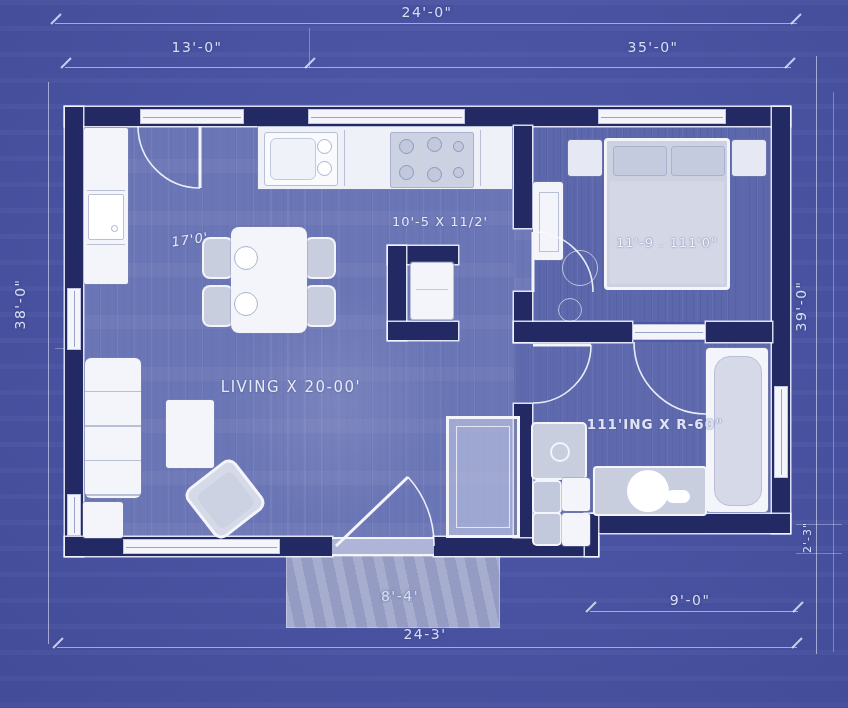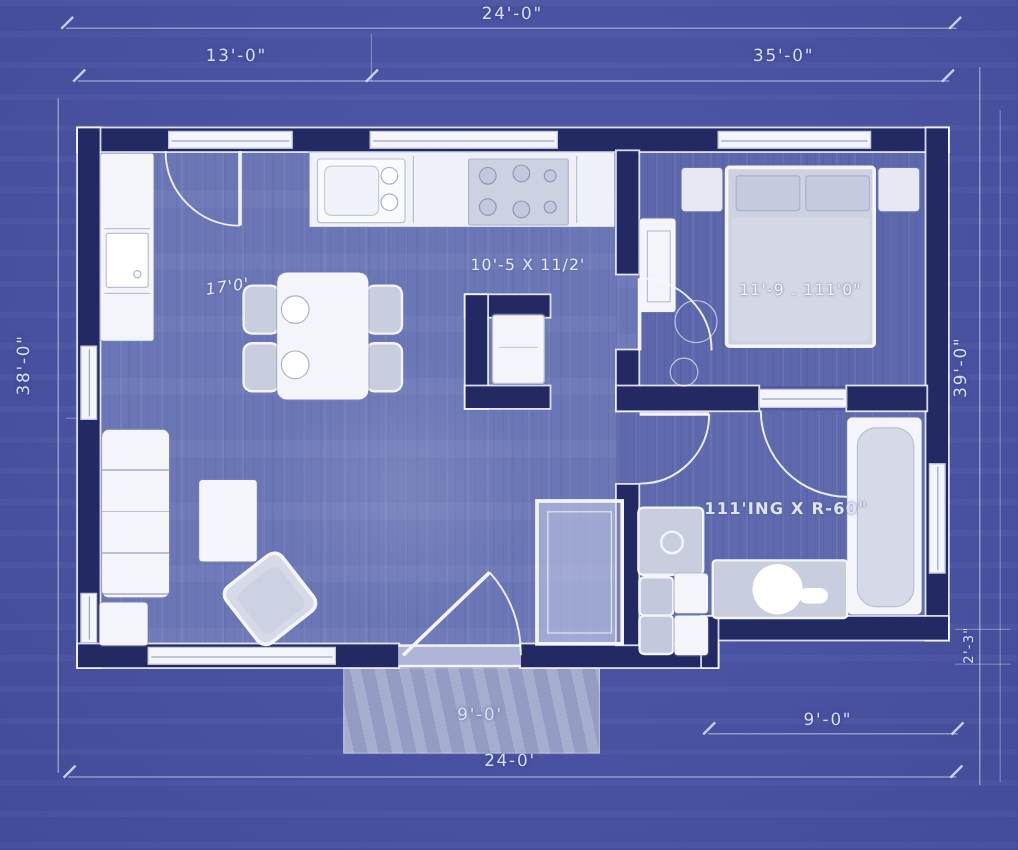--- a/index.html
+++ b/index.html
@@ -67,27 +67,27 @@
   <div class="line soft" style="left:55px;top:348px;width:58px;height:1px;"></div>
 
   <span class="lbl vlbl" style="left:765px;top:298px;width:72px;">39'-0"</span>
   <div class="line" style="left:816px;top:56px;width:1px;height:598px;"></div>
   <div class="line soft" style="left:833px;top:92px;width:1px;height:560px;"></div>
 
   <div class="line soft" style="left:796px;top:524px;width:46px;height:1px;"></div>
   <div class="line soft" style="left:796px;top:553px;width:46px;height:1px;"></div>
   <span class="lbl vlbl" style="left:779px;top:531px;width:56px;font-size:11px;letter-spacing:1px;">2'-3"</span>
 
-  <span class="lbl" style="left:350px;top:588px;width:100px;">9'-0'</span>
+  <span class="lbl" style="left:350px;top:588px;width:100px;">8'-4'</span>
   <span class="lbl" style="left:640px;top:592px;width:100px;">9'-0"</span>
   <div class="line" style="left:590px;top:611px;width:208px;height:1px;"></div>
   <div class="tick" style="left:584px;top:606px;"></div>
   <div class="tick" style="left:791px;top:606px;"></div>
 
-  <span class="lbl" style="left:375px;top:626px;width:100px;">24-0'</span>
+  <span class="lbl" style="left:375px;top:626px;width:100px;">24-3'</span>
   <div class="line" style="left:57px;top:647px;width:740px;height:1px;"></div>
   <div class="tick" style="left:51px;top:642px;"></div>
   <div class="tick" style="left:790px;top:642px;"></div>
 
   <div class="abs" style="left:286px;top:556px;width:214px;height:72px;z-index:5;
               background:repeating-linear-gradient(78deg, rgba(255,255,255,.12) 0 9px, rgba(120,128,170,.18) 9px 20px), #9aa2c8;
               box-shadow:inset 0 0 0 1px rgba(255,255,255,.3);"></div>
 
   <div class="floor liv" style="left:83px;top:126px;width:431px;height:411px;"></div>
   <div class="floor liv" style="left:514px;top:228px;width:18px;height:64px;"></div>
@@ -211,16 +211,17 @@
     <line x1="533" y1="232" x2="533" y2="292"></line>
     <path d="M591,345 A58,58 0 0 1 533,403"></path>
     <line x1="533" y1="345" x2="591" y2="345"></line>
     <path d="M634,342 A72,72 0 0 0 706,414"></path>
     <path d="M434,546 A100,100 0 0 0 408,477"></path>
     <line x1="336" y1="546" x2="408" y2="477"></line>
   </svg>
 
   <span class="rlbl" style="left:328px;top:214px;width:160px;font-size:13px;text-align:right;">10'-5 X 11/2'</span>
   <span class="rlbl" style="left:150px;top:232px;width:80px;font-size:13px;transform:rotate(-8deg);font-style:italic;">17'0'</span>
+  <span class="rlbl" style="left:191px;top:378px;width:200px;font-size:15px;font-weight:500;letter-spacing:1.5px;">LIVING X 20-00'</span>
   <span class="rlbl" style="left:597px;top:235px;width:140px;font-size:13px;color:#f0f2f9;">11'-9 . 111'0"</span>
   <span class="rlbl" style="left:575px;top:416px;width:160px;font-size:13.5px;font-weight:600;color:#dfe4f4;">111'ING X R-60"</span>
 
 </div>
 
 </body></html>

